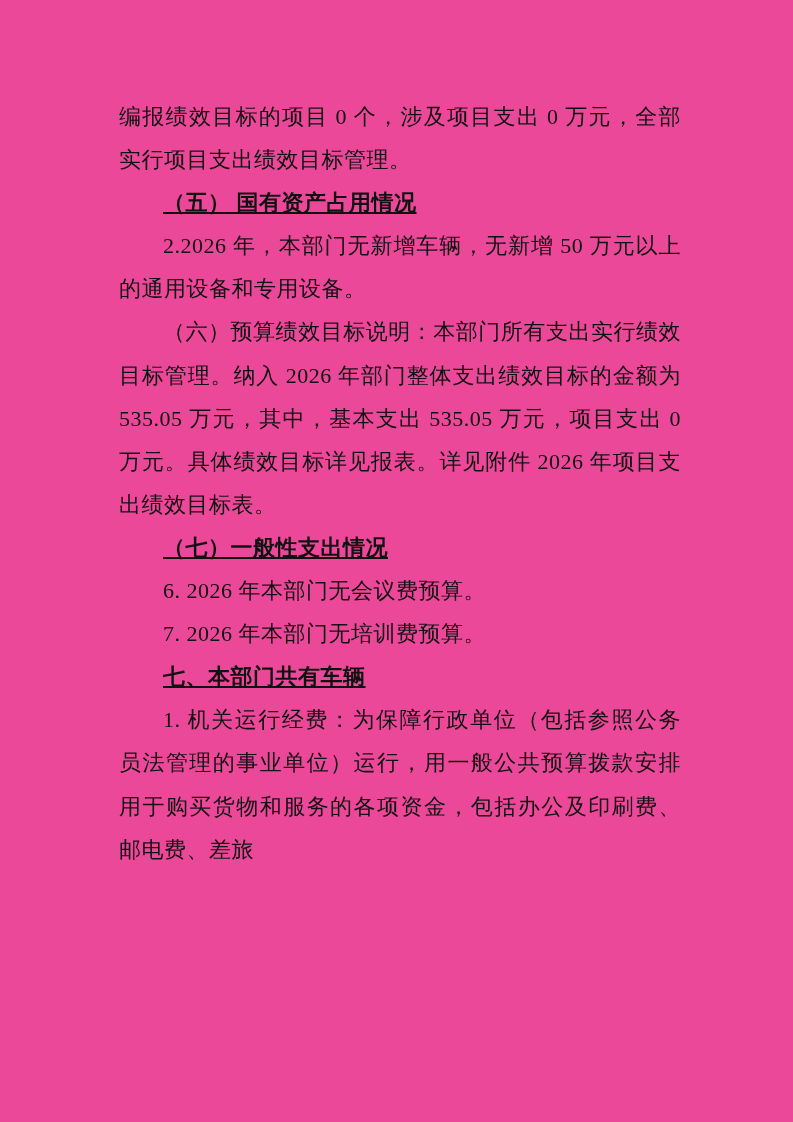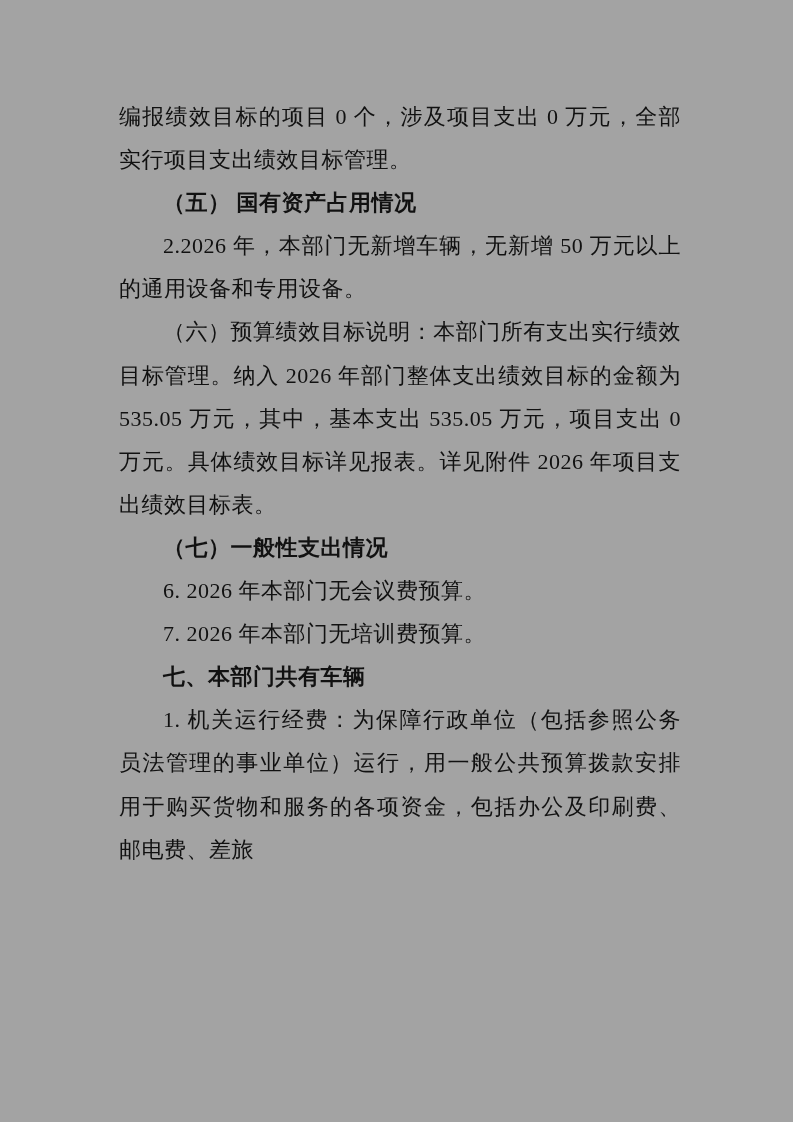--- a/index.html
+++ b/index.html
@@ -4,21 +4,21 @@
 <style>
   html, body {
     margin: 0;
     padding: 0;
     background: #ffffff;
   }
   .page {
     position: relative;
     width: 793px;
     height: 1122px;
-    background: #a3a3a3;
+    background: #ec4899;
     overflow: hidden;
     box-sizing: border-box;
     font-family: "Liberation Serif", "DejaVu Serif", serif;
     color: #111111;
   }
   .content {
     position: absolute;
     left: 119px;
     top: 95px;
     width: 562px;
@@ -31,20 +31,21 @@
   .content p {
     margin: 0;
     padding: 0;
     text-indent: 2em;
   }
   .content p.no-indent {
     text-indent: 0;
   }
   .content p.heading {
     font-weight: bold;
+    text-decoration: underline;
   }
   .content .lead {
     font-weight: normal;
   }
 </style>
 </head>
 <body>
 
 <div class="page">
   <div class="content">

